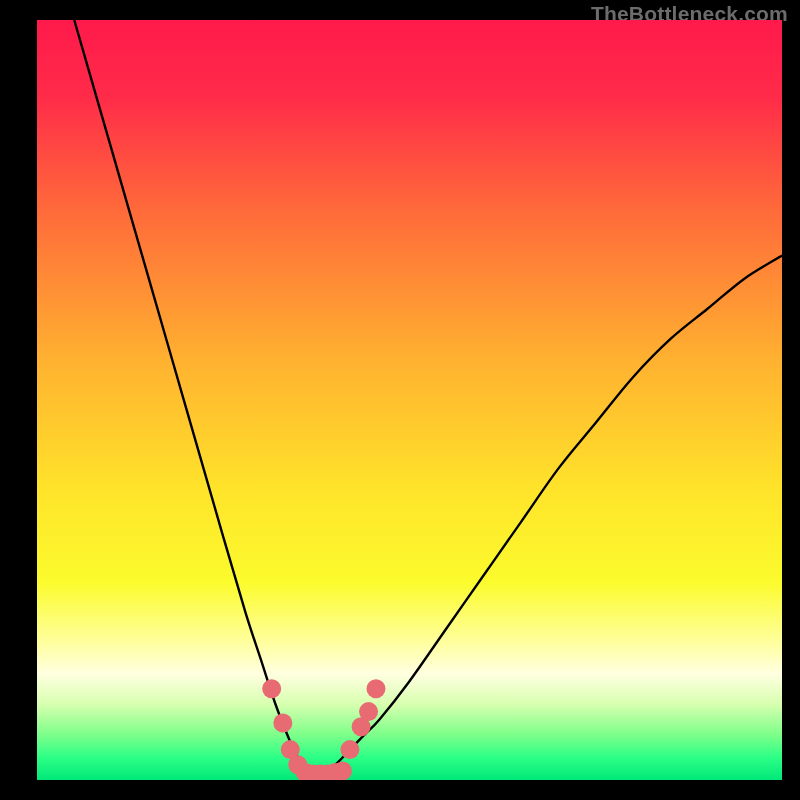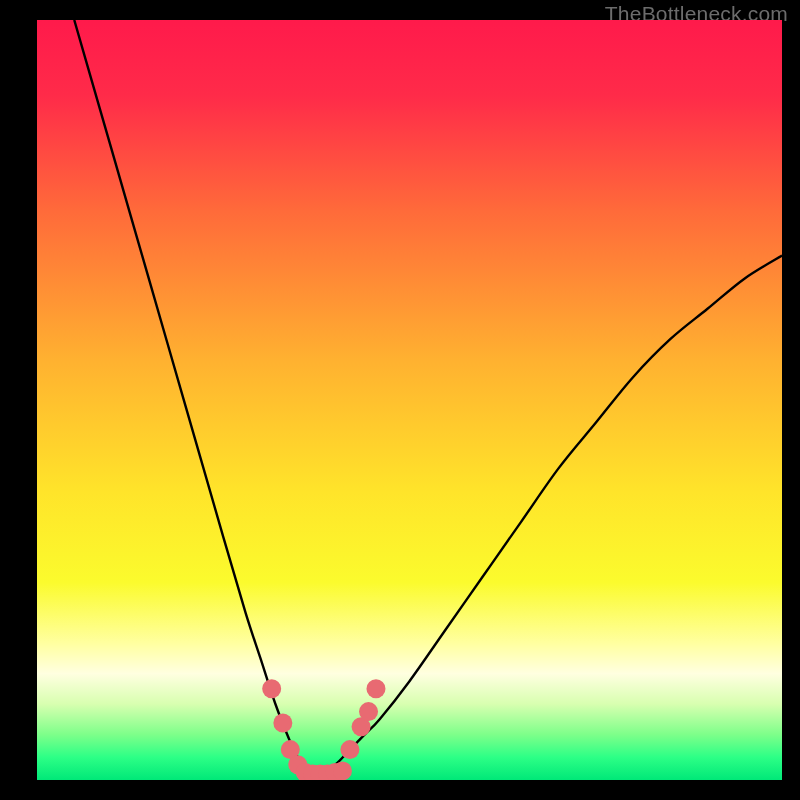--- a/index.html
+++ b/index.html
@@ -30,21 +30,21 @@
     width: 100%;
     height: 100%;
   }
   .watermark {
     position: absolute;
     top: 2px;
     right: 12px;
     color: #6c6c6c;
     font-size: 21px;
     letter-spacing: 0.2px;
-    font-weight: 400;
+    font-weight: 700;
     text-align: center;
   }
 </style>
 </head>
 <body>
 
 <div class="stage">
 
   <div class="watermark">TheBottleneck.com</div>
 

